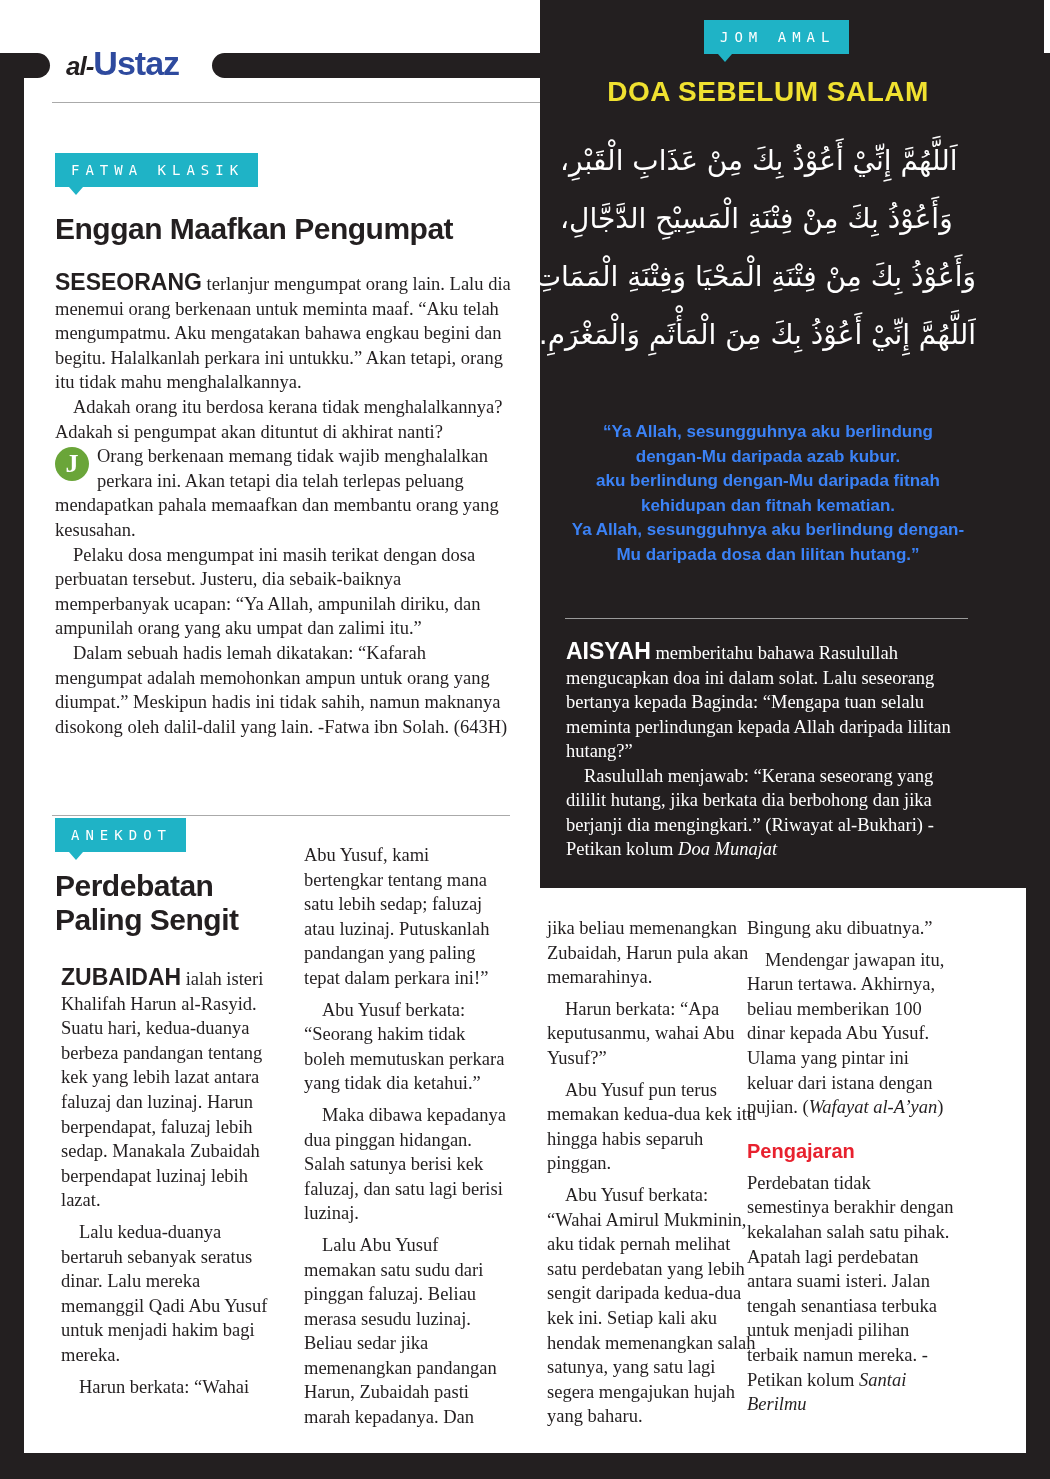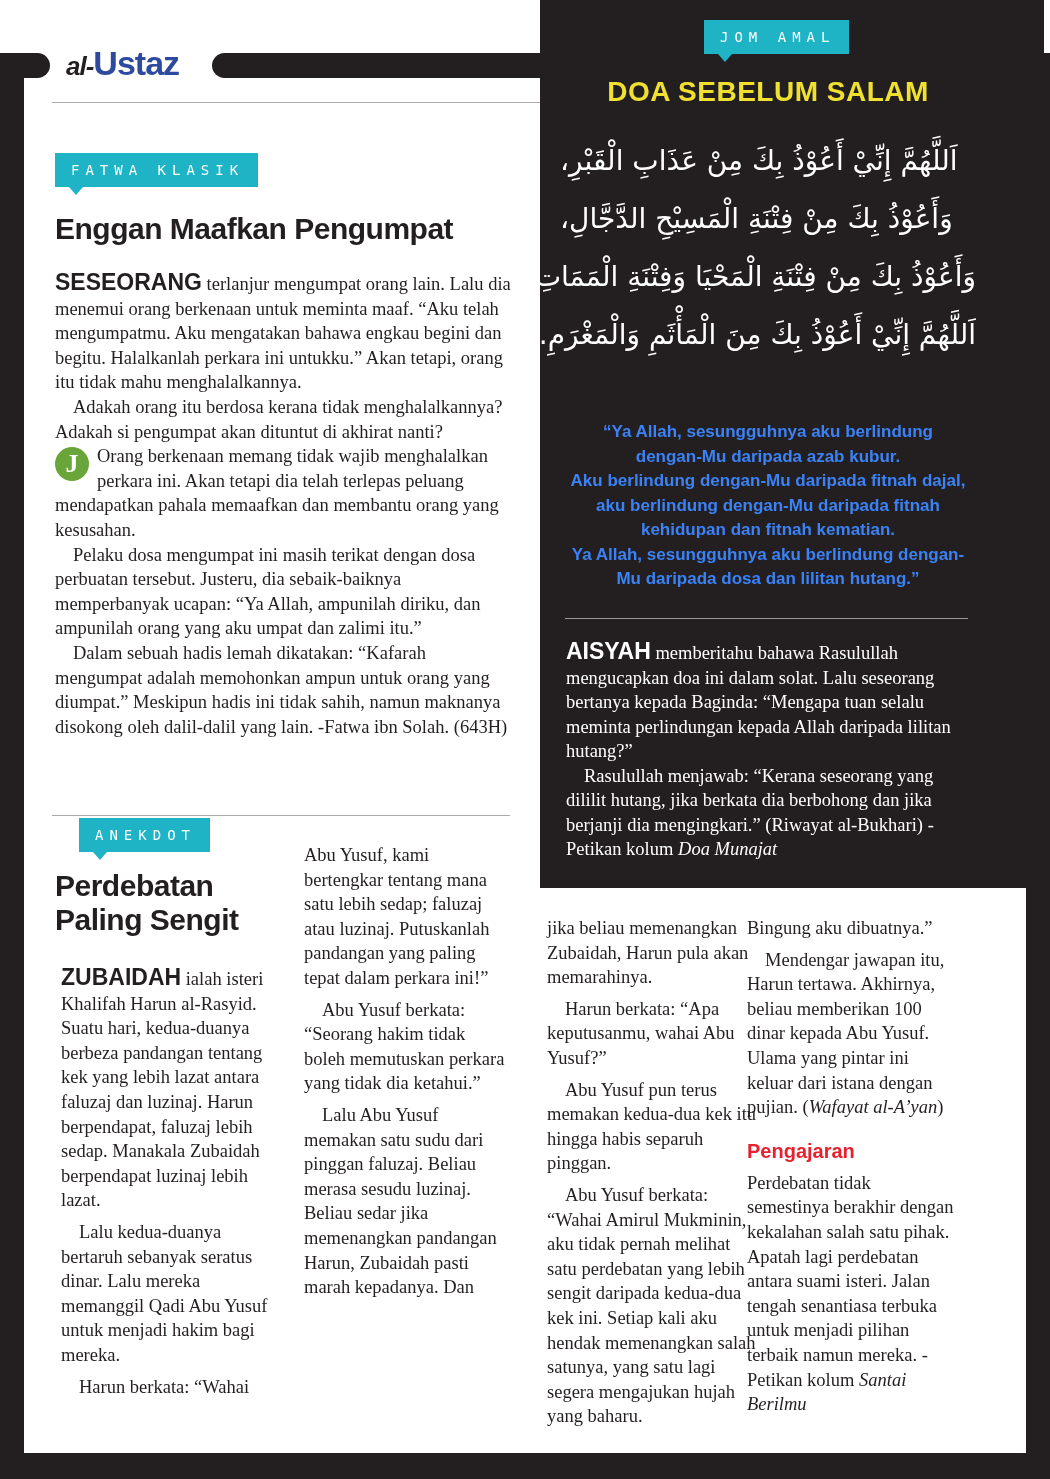--- a/index.html
+++ b/index.html
@@ -103,47 +103,47 @@
   <div class="tag" style="left:164px; top:20px;">JOM AMAL</div>
   <div class="dark-title">DOA SEBELUM SALAM</div>
   <div class="arabic">
     <div>اَللَّهُمَّ إِنِّيْ أَعُوْذُ بِكَ مِنْ عَذَابِ الْقَبْرِ،</div>
     <div>وَأَعُوْذُ بِكَ مِنْ فِتْنَةِ الْمَسِيْحِ الدَّجَّالِ،</div>
     <div>وَأَعُوْذُ بِكَ مِنْ فِتْنَةِ الْمَحْيَا وَفِتْنَةِ الْمَمَاتِ.</div>
     <div>اَللَّهُمَّ إِنِّيْ أَعُوْذُ بِكَ مِنَ الْمَأْثَمِ وَالْمَغْرَمِ.</div>
   </div>
   <div class="translation">
     <div>“Ya Allah, sesungguhnya aku berlindung dengan-Mu daripada azab kubur.</div>
-    <div>Aku berlindung dengan-Mu daripada fitnah dajal,</div>
     <div>aku berlindung dengan-Mu daripada fitnah kehidupan dan fitnah kematian.</div>
     <div>Ya Allah, sesungguhnya aku berlindung dengan-Mu daripada dosa dan lilitan hutang.”</div>
   </div>
   <div class="dark-rule"></div>
   <div class="dark-body">
     <p><span class="lead">AISYAH</span><span> memberitahu bahawa Rasulullah mengucapkan doa ini dalam solat. Lalu seseorang bertanya kepada Baginda: “Mengapa tuan selalu meminta perlindungan kepada Allah daripada lilitan hutang?”</span></p>
     <p class="indent"><span>Rasulullah menjawab: “Kerana seseorang yang dililit hutang, jika berkata dia berbohong dan jika berjanji dia mengingkari.” (Riwayat al-Bukhari) - Petikan kolum </span><i>Doa Munajat</i></p>
   </div>
 </div>
 
 <div class="mid-rule"></div>
-<div class="tag" style="left:55px; top:818px;margin-left:24px;">ANEKDOT</div>
+<div class="tag" style="left:55px; top:818px;">ANEKDOT</div>
 <div class="headline" style="left:55px; top:869px; width:230px;">
   <div>Perdebatan</div>
   <div>Paling Sengit</div>
 </div>
 
 <div class="col" style="left:54px; top:958px; width:222px;">
   <p><span class="lead">ZUBAIDAH</span><span> ialah isteri Khalifah Harun al-Rasyid. Suatu hari, kedua-duanya berbeza pandangan tentang kek yang lebih lazat antara faluzaj dan luzinaj. Harun berpendapat, faluzaj lebih sedap. Manakala Zubaidah berpendapat luzinaj lebih lazat.</span></p>
   <p class="indent">Lalu kedua-duanya bertaruh sebanyak seratus dinar. Lalu mereka memanggil Qadi Abu Yusuf untuk menjadi hakim bagi mereka.</p>
   <p class="indent">Harun berkata: “Wahai</p>
 </div>
 
 <div class="col" style="left:297px; top:836px; width:220px;">
   <p>Abu Yusuf, kami bertengkar tentang mana satu lebih sedap; faluzaj atau luzinaj. Putuskanlah pandangan yang paling tepat dalam perkara ini!”</p>
   <p class="indent">Abu Yusuf berkata: “Seorang hakim tidak boleh memutuskan perkara yang tidak dia ketahui.”</p>
+  <p class="indent">Maka dibawa kepadanya dua pinggan hidangan. Salah satunya berisi kek faluzaj, dan satu lagi berisi luzinaj.</p>
   <p class="indent">Lalu Abu Yusuf memakan satu sudu dari pinggan faluzaj. Beliau merasa sesudu luzinaj. Beliau sedar jika memenangkan pandangan Harun, Zubaidah pasti marah kepadanya. Dan</p>
 </div>
 
 <div class="col" style="left:540px; top:909px; width:225px;">
   <p>jika beliau memenangkan Zubaidah, Harun pula akan memarahinya.</p>
   <p class="indent">Harun berkata: “Apa keputusanmu, wahai Abu Yusuf?”</p>
   <p class="indent">Abu Yusuf pun terus memakan kedua-dua kek itu hingga habis separuh pinggan.</p>
   <p class="indent">Abu Yusuf berkata: “Wahai Amirul Mukminin, aku tidak pernah melihat satu perdebatan yang lebih sengit daripada kedua-dua kek ini. Setiap kali aku hendak memenangkan salah satunya, yang satu lagi segera mengajukan hujah yang baharu.</p>
 </div>
 

